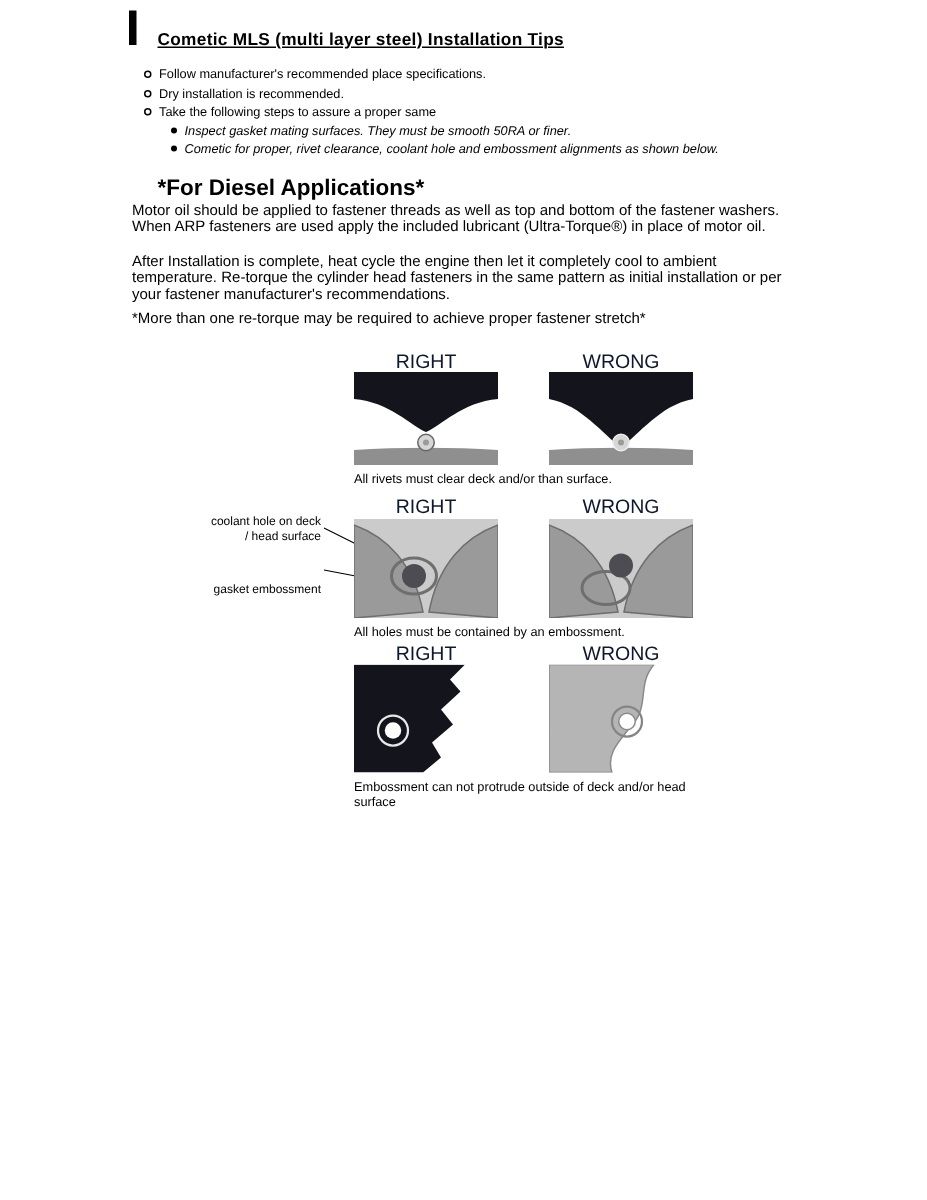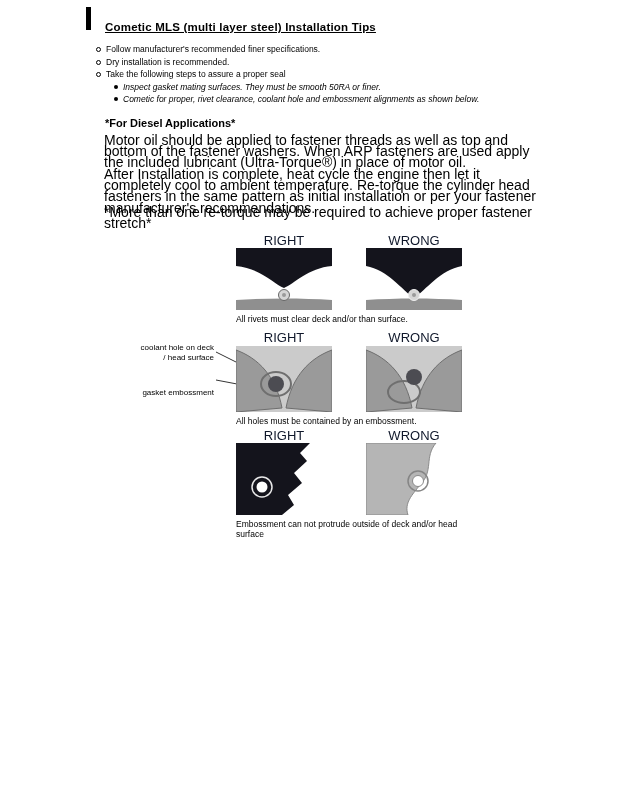--- a/index.html
+++ b/index.html
@@ -13,22 +13,22 @@
   .print-mark { left:86px; top:7px; width:5px; height:23px; background:#000; }
 
   .title { left:105px; top:21px; font-size:11.5px; font-weight:bold; text-decoration:underline; letter-spacing:0.2px; }
 
   .bullets { left:96px; top:43px; width:446px; font-size:8.5px; line-height:12.5px; }
   .b-row { display:flex; align-items:flex-start; }
   .b-marker { flex:none; width:3px; height:3px; border:1px solid #000; border-radius:50%; margin:4px 5px 0 0; }
   .b-sub { margin-left:18px;font-style:italic; }
   .b-sub-marker { flex:none; width:4px; height:4px; background:#000; border-radius:50%; margin:4px 5px 0 0; }
 
-  .h-diesel { left:105px; top:117px; font-size:11px; font-weight:bold; }
-  .para { left:104px; width:436px; font-size:14px; line-height:11.2px; }
+  .h-diesel { left:105px; top:117px; font-size:15px; font-weight:bold; }
+  .para { left:88px; width:436px; font-size:10px; line-height:11.2px; }
   .para-1 { top:135px; }
   .para-2 { top:169px; }
   .note { top:207px; }
 
   .dg-label { font-size:13px; width:96px; text-align:center; color:#0f172a; }
   .caption { font-size:8.5px; }
 
   .panel { overflow:hidden; }
 
   .side-label { font-size:8px; line-height:9.5px; text-align:right; }
@@ -48,29 +48,29 @@
 
 <div class="page">
 
   <div class="abs print-mark"></div>
 
   <div class="abs title">Cometic MLS (multi layer steel) Installation Tips</div>
 
   <div class="abs bullets">
     <div class="b-row">
       <span class="b-marker"></span>
-      <span>Follow manufacturer's recommended finer specifications.</span>
+      <span>Follow manufacturer's recommended place specifications.</span>
     </div>
     <div class="b-row">
       <span class="b-marker"></span>
       <span>Dry installation is recommended.</span>
     </div>
     <div class="b-row">
       <span class="b-marker"></span>
-      <span>Take the following steps to assure a proper seal</span>
+      <span>Take the following steps to assure a proper same</span>
     </div>
     <div class="b-row b-sub">
       <span class="b-sub-marker"></span>
       <span>Inspect gasket mating surfaces.  They must be smooth 50RA or finer.</span>
     </div>
     <div class="b-row b-sub">
       <span class="b-sub-marker"></span>
       <span>Cometic for proper, rivet clearance, coolant hole and embossment alignments as shown below.</span>
     </div>
   </div>

